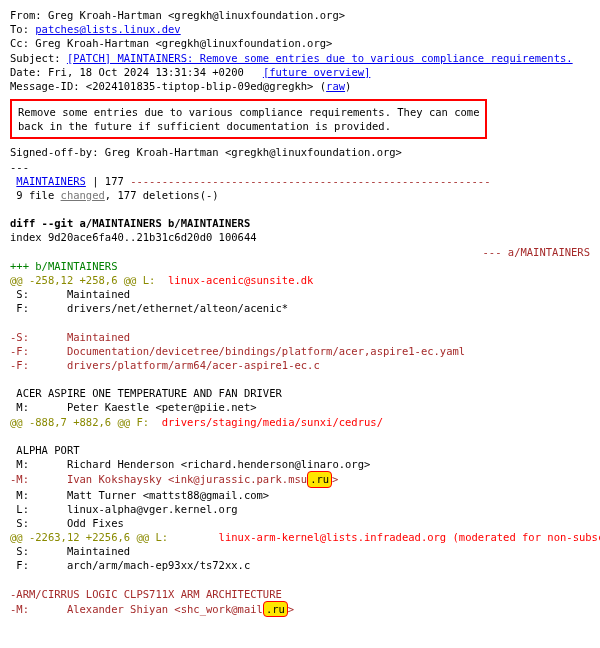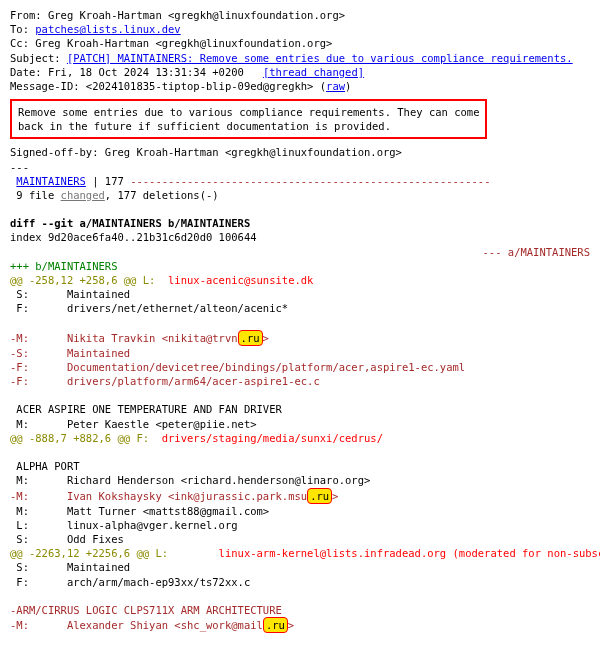--- a/index.html
+++ b/index.html
@@ -56,21 +56,21 @@
   .diffcmd { color: #000; font-weight: bold; }
   .sig { color: #000; }
 </style>
 </head>
 <body>
 
 <div class="line"><span class="lbl">From:</span><span> Greg Kroah-Hartman &lt;gregkh@linuxfoundation.org&gt;</span></div>
 <div class="line"><span class="lbl">To:</span><span> </span><a class="link">patches@lists.linux.dev</a></div>
 <div class="line"><span class="lbl">Cc:</span><span> Greg Kroah-Hartman &lt;gregkh@linuxfoundation.org&gt;</span></div>
 <div class="line"><span class="lbl">Subject:</span><span> </span><a class="link">[PATCH] MAINTAINERS: Remove some entries due to various compliance requirements.</a></div>
-<div class="line"><span class="lbl">Date:</span><span> Fri, 18 Oct 2024 13:31:34 +0200</span><span>   </span><a class="link">[thread changed]</a></div>
+<div class="line"><span class="lbl">Date:</span><span> Fri, 18 Oct 2024 13:31:34 +0200</span><span>   </span><a class="link">[future overview]</a></div>
 <div class="line"><span class="lbl">Message-ID:</span><span> &lt;2024101835-tiptop-blip-09ed@gregkh&gt;</span><span> (</span><a class="link">raw</a><span>)</span></div>
 
 <div class="msgbox">
   <div class="line">Remove some entries due to various compliance requirements. They can come
 back in the future if sufficient documentation is provided.</div>
 </div>
 
 <div class="line sig">Signed-off-by: Greg Kroah-Hartman &lt;gregkh@linuxfoundation.org&gt;</div>
 <div class="line">---</div>
 
@@ -81,21 +81,20 @@
 <div class="line diffcmd">diff --git a/MAINTAINERS b/MAINTAINERS</div>
 <div class="line">index 9d20ace6fa40..21b31c6d20d0 100644</div>
 <div class="line fname-a">--- a/MAINTAINERS</div>
 <div class="line fname-b">+++ b/MAINTAINERS</div>
 
 <div id="hunks">
     <div class="line"><span class="hunk">@@ -258,12 +258,6 @@ L:</span><span class="hunk-tail">  linux-acenic@sunsite.dk</span></div>
     <div class="line ctx"> S:      Maintained</div>
     <div class="line ctx"> F:      drivers/net/ethernet/alteon/acenic*</div>
     <div class="line ctx"> </div>
-    <div class="line del">-M:      Nikita Travkin &lt;nikita@trvn<span class="ru">.ru</span>&gt;</div>
     <div class="line del">-S:      Maintained</div>
     <div class="line del">-F:      Documentation/devicetree/bindings/platform/acer,aspire1-ec.yaml</div>
     <div class="line del">-F:      drivers/platform/arm64/acer-aspire1-ec.c</div>
     <div class="line ctx"> </div>
     <div class="line ctx"> ACER ASPIRE ONE TEMPERATURE AND FAN DRIVER</div>
     <div class="line ctx"> M:      Peter Kaestle &lt;peter@piie.net&gt;</div>
     <div class="line"><span class="hunk">@@ -888,7 +882,6 @@ F:</span><span class="hunk-tail">  drivers/staging/media/sunxi/cedrus/</span></div>
     <div class="line ctx"> </div>
     <div class="line ctx"> ALPHA PORT</div>
     <div class="line ctx"> M:      Richard Henderson &lt;richard.henderson@linaro.org&gt;</div>

